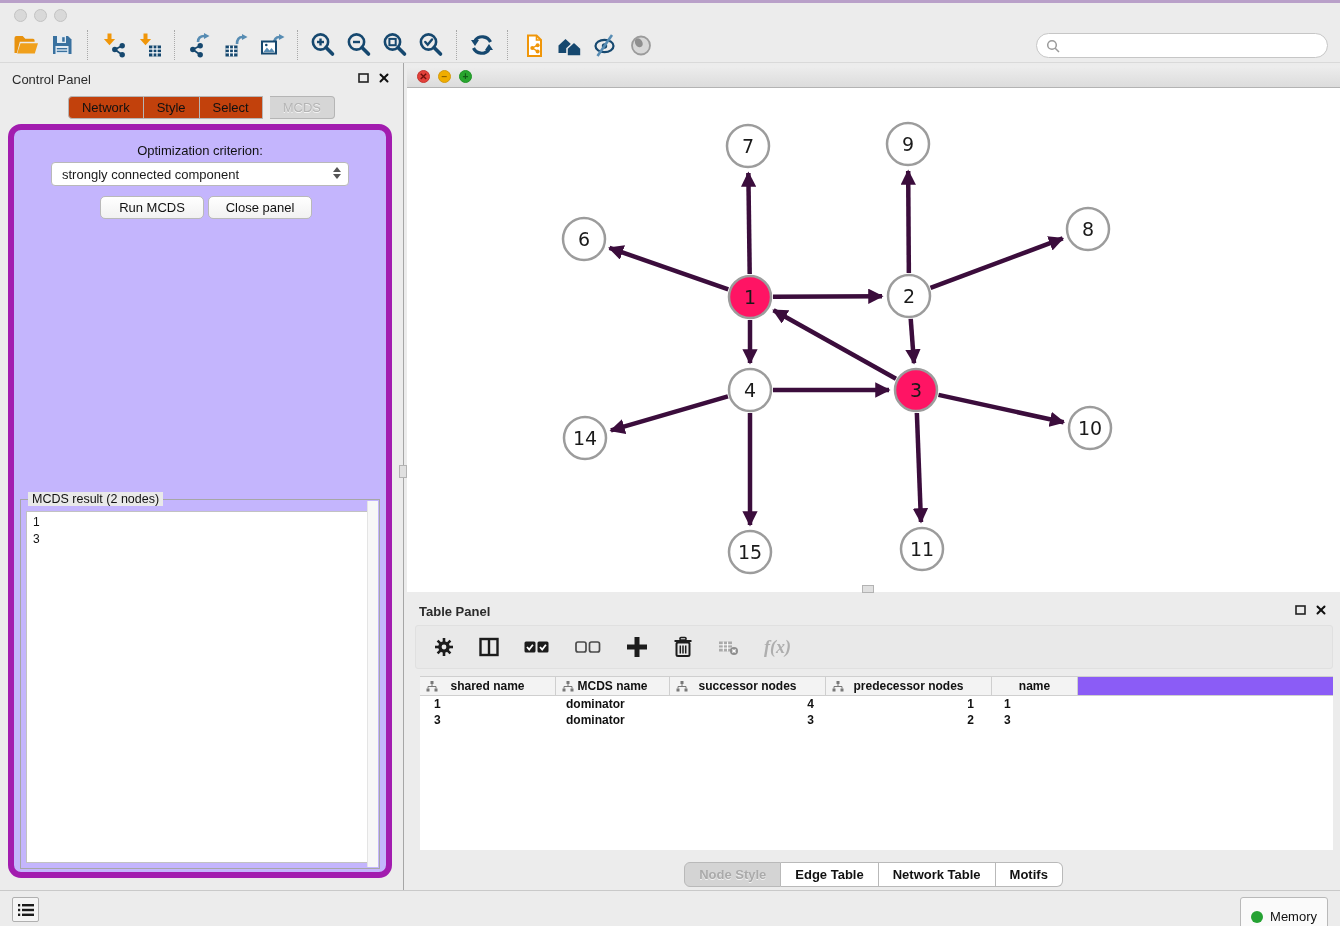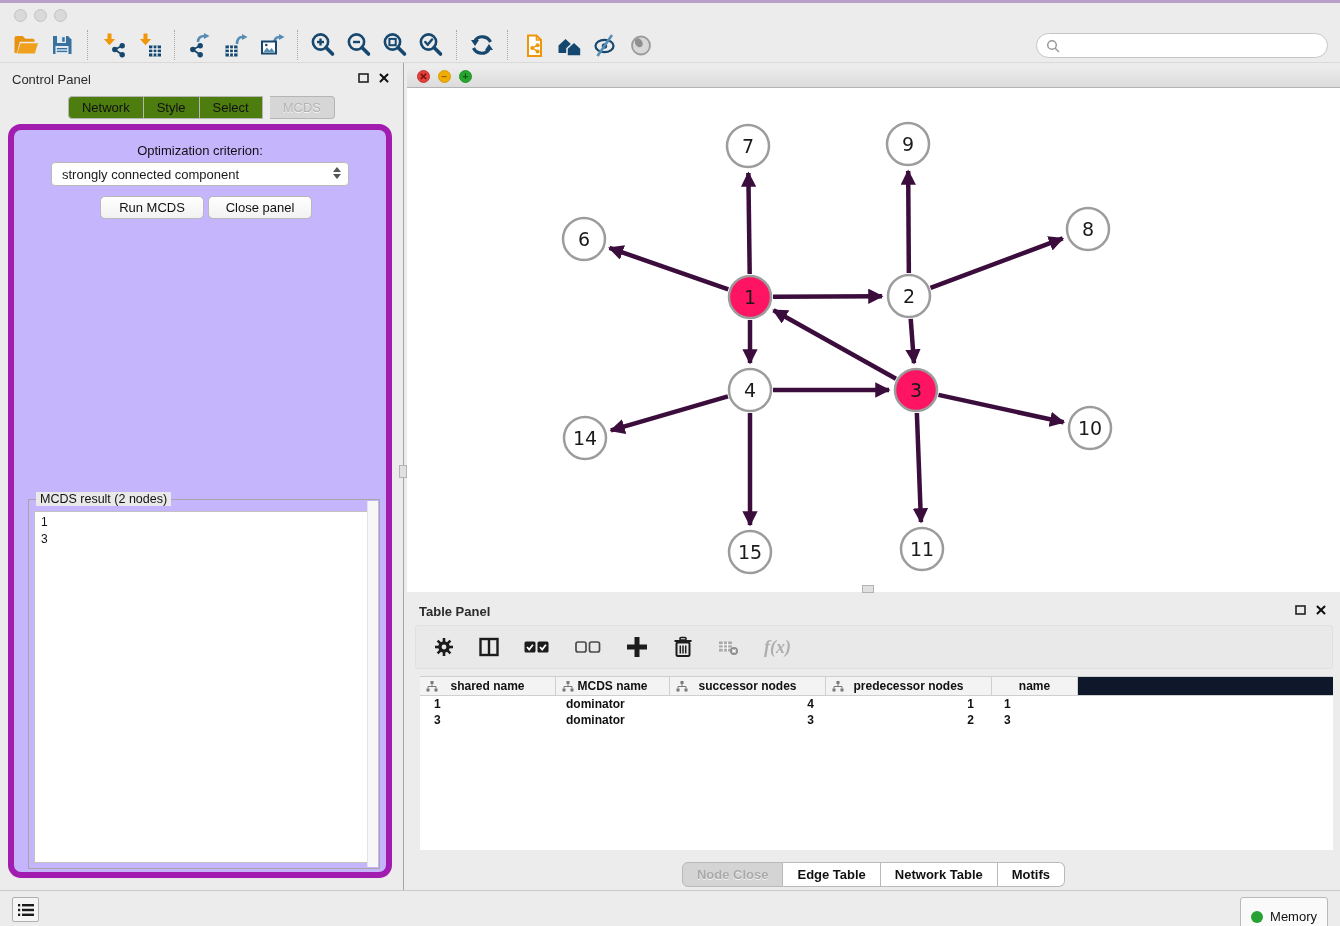--- a/index.html
+++ b/index.html
@@ -16,35 +16,35 @@
   .toolbar { position:absolute; top:28px; left:0; right:0; height:35px; background:#ececec; border-bottom:1px solid #d9d9d9; display:flex; align-items:center; padding-left:8px; }
   .tbtn { width:36px; height:32px; display:flex; align-items:center; justify-content:center; }
   .tsep { width:1px; height:30px; border-left:1px dotted #a9a9a9; margin:0 7px; }
   .searchbox { position:absolute; right:12px; top:5px; width:292px; height:25px; background:#fff; border:1px solid #c6c6c6; border-radius:13px; display:flex; align-items:center; padding-left:9px; }
 
   
   .control-panel { position:absolute; left:0; top:63px; width:403px; bottom:36px; background:#ececec; }
   .panel-head { position:absolute; top:9px; left:12px; font-size:13px; color:#2b2b2b; }
   .panel-btns { position:absolute; top:10px; right:14px; display:flex; gap:10px; align-items:center; }
   .ctabs { position:absolute; top:33px; left:0; right:0; display:flex; justify-content:center; }
-  .ctab { font-size:13px; padding:3px 13px; background:#4d7c0f; border:1px solid #b5b5b5; border-left:none; color:#111; }
+  .ctab { font-size:13px; padding:3px 13px; background:#c2410c; border:1px solid #b5b5b5; border-left:none; color:#111; }
   .ctab:first-child { border-left:1px solid #b5b5b5; border-radius:4px 0 0 4px; }
   .ctab:last-child { border-radius:0 4px 4px 0;margin-left:7px; }
   .ctab.sel { background:#d6d6d6; color:#b4b4b4; text-shadow:0 1px 0 #f4f4f4; }
   .cp-content { position:absolute; left:8px; right:11px; top:61px; bottom:12px; background:#c4b5fd; border:6px solid #a21caf; border-radius:13px; }
   .opt-label { position:absolute; top:13px; left:0; right:0; text-align:center; font-size:13px; color:#111; }
   .dropdown { position:absolute; left:37px; right:37px; top:32px; height:24px; background:#fff; border:1px solid #b9b9b9; border-radius:4px; display:flex; align-items:center; padding-left:10px; font-size:13px; }
   .stepper { position:absolute; right:7px; top:4px; display:flex; flex-direction:column; gap:2px; }
   .stepper i { width:0; height:0; border-left:4px solid transparent; border-right:4px solid transparent; display:block; }
   .stepper .up { border-bottom:5px solid #555; }
   .stepper .dn { border-top:5px solid #555; }
   .btn { position:absolute; top:66px; height:23px; background:linear-gradient(#ffffff,#f1f1f1); border:1px solid #b9b9b9; border-radius:5px; font-size:13px; display:flex; align-items:center; justify-content:center; color:#111; }
   .btn-run { left:86px; width:104px; }
   .btn-close { left:194px; width:104px; }
-  .groupbox { position:absolute; left:6px; right:6px; top:369px; bottom:3px; border:1px solid #a6a6a6;margin-left:8px; }
+  .groupbox { position:absolute; left:6px; right:6px; top:369px; bottom:3px; border:1px solid #a6a6a6; }
   .group-legend { position:absolute; top:-8px; left:7px; background:#e9e9e9; padding:0 4px; font-size:12.5px; color:#111; }
   .result-area { position:absolute; left:5px; right:5px; top:11px; bottom:5px; background:#fff; border:1px solid #c2c2c2; font-size:12px; line-height:17px; padding:2px 0 0 6px; color:#111; }
   .result-scroll { position:absolute; right:1px; top:1px; bottom:1px; width:11px; background:#f7f7f7; border-left:1px solid #e4e4e4; }
 
   .divider-v { position:absolute; left:403px; top:63px; bottom:36px; width:4px; background:#ececec; border-left:1px solid #a6a6a6; }
   .grab { background:#e0e0e0; border:1px solid #b3b3b3; }
   .grab-v { position:absolute; left:399px; top:465px; width:8px; height:13px; }
   .grab-h { position:absolute; left:862px; top:585px; width:12px; height:8px; }
 
   
@@ -57,21 +57,21 @@
   .ntl.max   { background:#28a52e; color:#125c17; border:1px solid #219428; }
   .net-title { position:absolute; left:0; right:0; top:3px; text-align:center; font-size:13px; color:#1a1a1a;margin-top:16px; }
   .net-canvas { position:absolute; top:22px; left:0; right:0; bottom:0; background:#fff; }
   .net-canvas svg text { font-family:"DejaVu Sans", sans-serif; }
 
   
   .table-panel { position:absolute; left:407px; top:595px; right:0; bottom:36px; background:#ececec;font-weight:bold; }
   .tp-toolbar { position:absolute; left:8px; right:7px; top:30px; height:44px; background:#e9e9e9; border:1px solid #e0e0e0; border-radius:3px; display:flex; align-items:center; gap:25px; padding-left:18px; }
   .tp-toolbar .ico { display:flex; align-items:center; justify-content:center; }
   .fx { font-family:"Liberation Serif", serif; font-style:italic; font-size:18px; color:#aeaeae; }
-  .theader { position:absolute; left:13px; right:7px; top:81px; height:20px; display:flex; border-top:1px solid #cfcfcf; border-bottom:1px solid #cfcfcf; background:#0f172a; }
+  .theader { position:absolute; left:13px; right:7px; top:81px; height:20px; display:flex; border-top:1px solid #cfcfcf; border-bottom:1px solid #cfcfcf; background:#8b5cf6; }
   .hcell { position:relative; background:#f3f3f3; border-right:1px solid #cfcfcf; display:flex; align-items:center; justify-content:center; font-size:12px; color:#111; }
   .hcell svg { position:absolute; left:6px; top:4px; }
   .tbody { position:absolute; left:13px; right:7px; top:101px; bottom:40px; background:#fff; }
   .trow { display:flex; height:16px; font-size:12px; color:#111; align-items:center; }
   .tcell { overflow:hidden; white-space:nowrap; }
   .h0,.c0{width:136px} .h1,.c1{width:114px} .h2,.c2{width:156px} .h3,.c3{width:166px} .h4,.c4{width:86px}
   .c0{padding-left:14px} .c1{padding-left:10px} .c2{text-align:right;padding-right:12px} .c3{text-align:right;padding-right:18px} .c4{padding-left:12px}
   .btabs { position:absolute; left:0; right:0; bottom:3px; display:flex; justify-content:center; }
   .btab { font-size:13px; padding:4px 14px; background:#fff; border:1px solid #b9b9b9; border-left:none; color:#111; }
   .btab:first-child { border-left:1px solid #b9b9b9; border-radius:6px 0 0 6px; }
@@ -508,21 +508,21 @@
       </div>
       <div class="trow">
         <div class="tcell c0">3</div>
         <div class="tcell c1">dominator</div>
         <div class="tcell c2">3</div>
         <div class="tcell c3">2</div>
         <div class="tcell c4">3</div>
       </div>
     </div>
   <div class="btabs">
-      <div class="btab sel">Node Close</div>
+      <div class="btab sel">Node Style</div>
       <div class="btab">Edge Table</div>
       <div class="btab">Network Table</div>
       <div class="btab">Motifs</div>
     </div>
 </div>
 
 <div class="statusbar">
   <div class="list-btn">
     <svg width="16" height="14" viewBox="0 0 16 14">
       <g fill="#1c1c1c">

